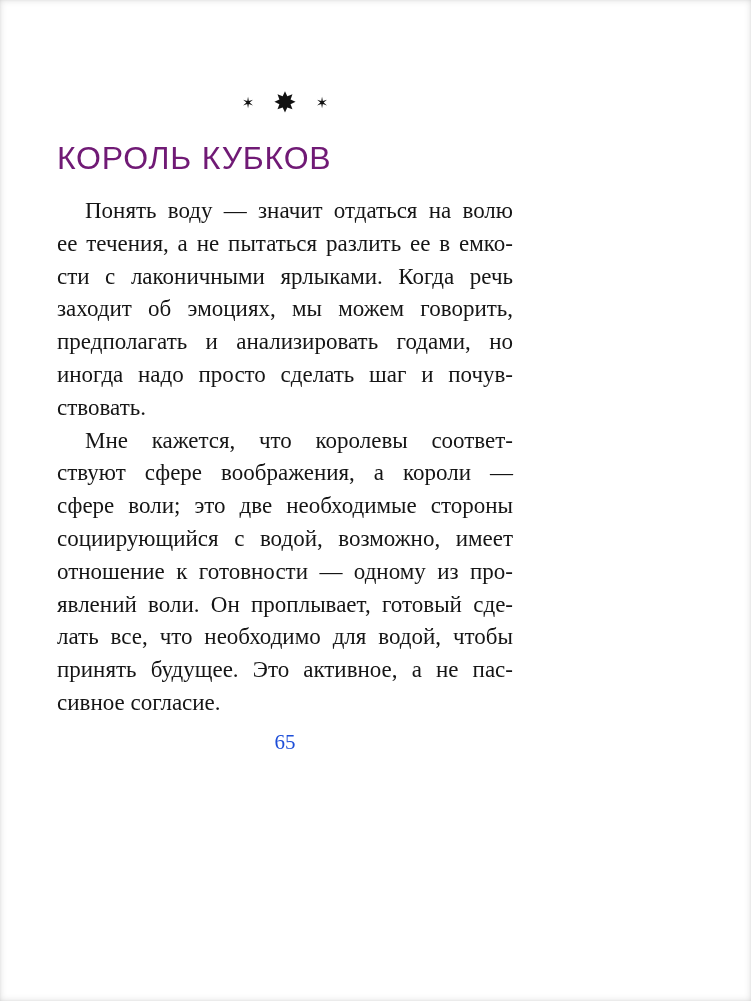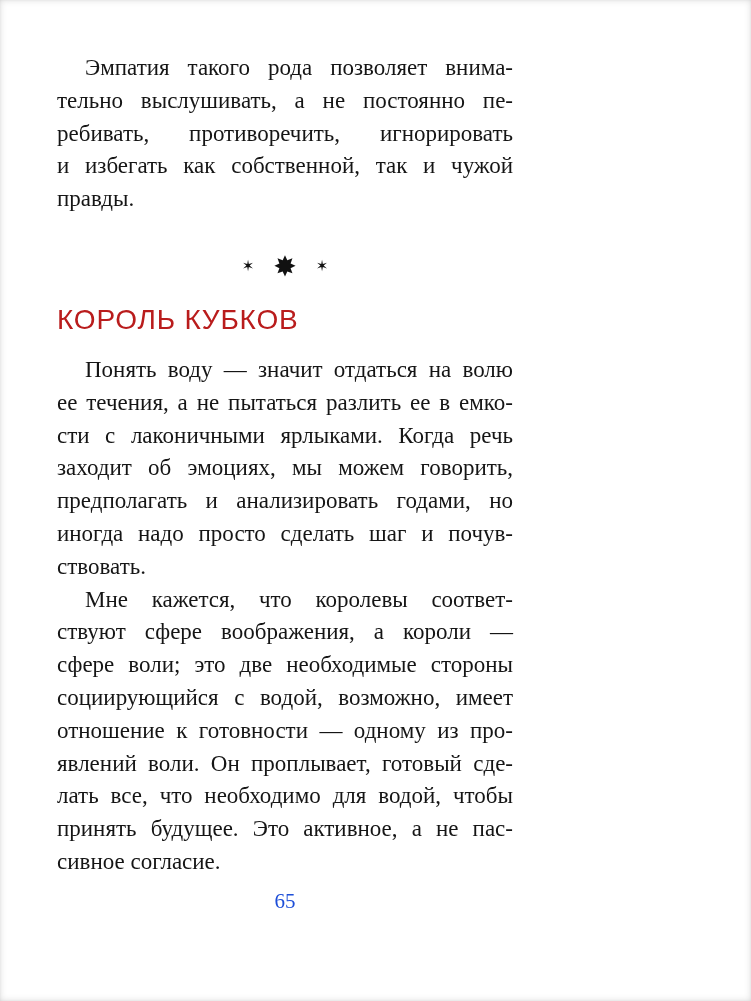--- a/index.html
+++ b/index.html
@@ -53,47 +53,40 @@
   .star.small {
     font-size: 15px;
     line-height: 1;
   }
   .star.big {
     font-size: 28px;
     line-height: 1;
   }
   .heading {
     font-family: "Liberation Sans", "DejaVu Sans", sans-serif;
-    font-size: 28px;
+    font-size: 32px;
     font-weight: 400;
     letter-spacing: 0.8px;
-    color: #b91c1c;
+    color: #701a75;
     margin: 18px 0 18px 0;
   }
   .page-number {
     margin-top: 10px;
     text-align: center;
     font-family: "Liberation Serif", "DejaVu Serif", serif;
     font-size: 21px;
     color: #1d4ed8;
   }
 </style>
 </head>
 <body>
 
 <div class="page">
   <div class="text-block">
 
-    <div class="paragraph">
-        <div class="line indent">Эмпатия такого рода позволяет внима-</div>
-        <div class="line">тельно выслушивать, а не постоянно пе-</div>
-        <div class="line">ребивать, противоречить, игнорировать</div>
-        <div class="line">и избегать как собственной, так и чужой</div>
-        <div class="line last">правды.</div>
-      </div>
 
     <div class="divider">
       <span class="star small">✶</span>
       <span class="star big">✸</span>
       <span class="star small">✶</span>
     </div>
 
     <h1 class="heading">КОРОЛЬ КУБКОВ</h1>
 
     <div class="paragraph">

